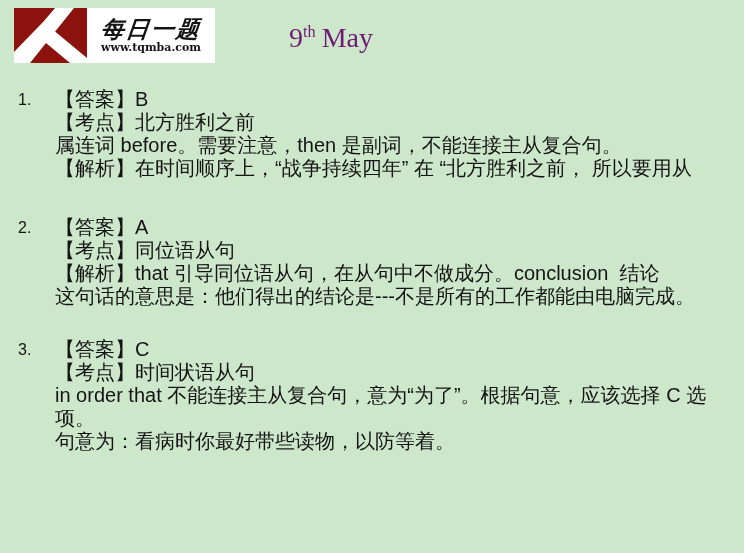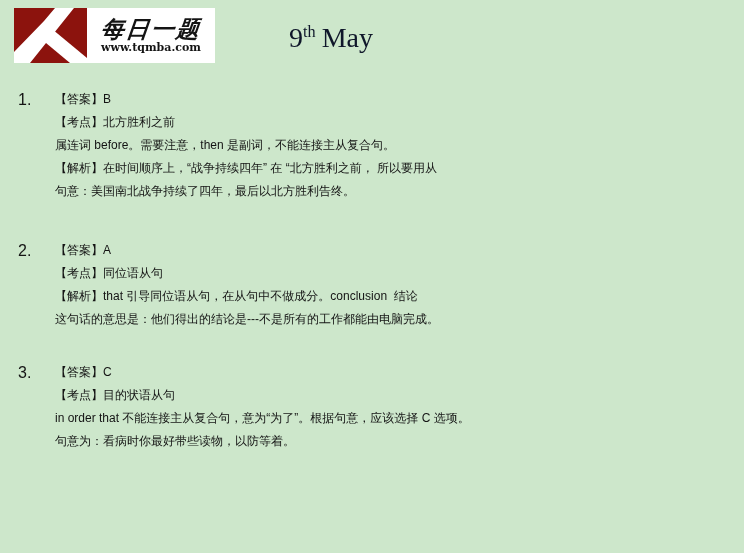--- a/index.html
+++ b/index.html
@@ -56,21 +56,21 @@
     line-height: 13px;
     white-space: nowrap;
   }
   .page-title {
     position: absolute;
     left: 289px;
     top: 22px;
     font-family: "Liberation Serif", serif;
     font-size: 28px;
     line-height: 32px;
-    color: #0f172a;
+    color: #701a75;
   }
   .page-title sup {
     font-size: 58%;
     line-height: 0;
   }
   .page-title .month { margin-left: 6px; }
   .content {
     padding: 0 8px 0 18px;
   }
   .item {
@@ -80,21 +80,21 @@
   .item-1 { margin-bottom: 36px; }
   .item-2 { margin-bottom: 30px; }
   .item-number {
     width: 37px;
     flex: 0 0 auto;
     font-size: 16px;
     line-height: 23px;
   }
   .item-body { flex: 1; }
   .line {
-    font-size: 12px;
+    font-size: 20px;
     line-height: 23px;
     white-space: pre-wrap;
   }
 </style>
 </head>
 <body>
 
 <div class="header">
   <div class="logo">
     <svg class="emblem" viewBox="0 0 73 55" xmlns="http://www.w3.org/2000/svg">
@@ -112,37 +112,36 @@
 
 <div class="content">
 
   <div class="item item-1">
     <div class="item-number">1.</div>
     <div class="item-body">
       <div class="line">【答案】B</div>
       <div class="line">【考点】北方胜利之前</div>
       <div class="line">属连词 before。需要注意，then 是副词，不能连接主从复合句。</div>
       <div class="line">【解析】在时间顺序上，“战争持续四年” 在 “北方胜利之前， 所以要用从</div>
-      <div class="line">句意：美国南北战争持续了四年，最后以北方胜利告终。</div>
     </div>
   </div>
 
   <div class="item item-2">
     <div class="item-number">2.</div>
     <div class="item-body">
       <div class="line">【答案】A</div>
       <div class="line">【考点】同位语从句</div>
       <div class="line">【解析】that 引导同位语从句，在从句中不做成分。conclusion  结论</div>
       <div class="line">这句话的意思是：他们得出的结论是---不是所有的工作都能由电脑完成。</div>
     </div>
   </div>
 
   <div class="item item-3">
     <div class="item-number">3.</div>
     <div class="item-body">
       <div class="line">【答案】C</div>
-      <div class="line">【考点】目的状语从句</div>
+      <div class="line">【考点】时间状语从句</div>
       <div class="line">in order that 不能连接主从复合句，意为“为了”。根据句意，应该选择 C 选项。</div>
       <div class="line">句意为：看病时你最好带些读物，以防等着。</div>
     </div>
   </div>
 
 </div>
 
 </body></html>

